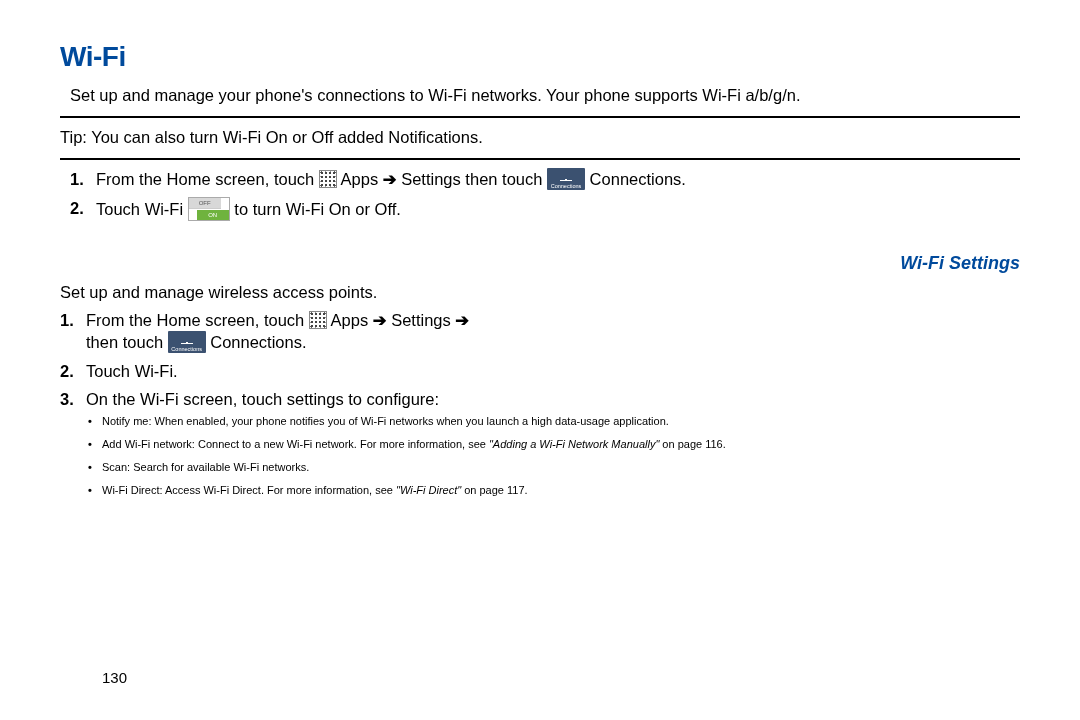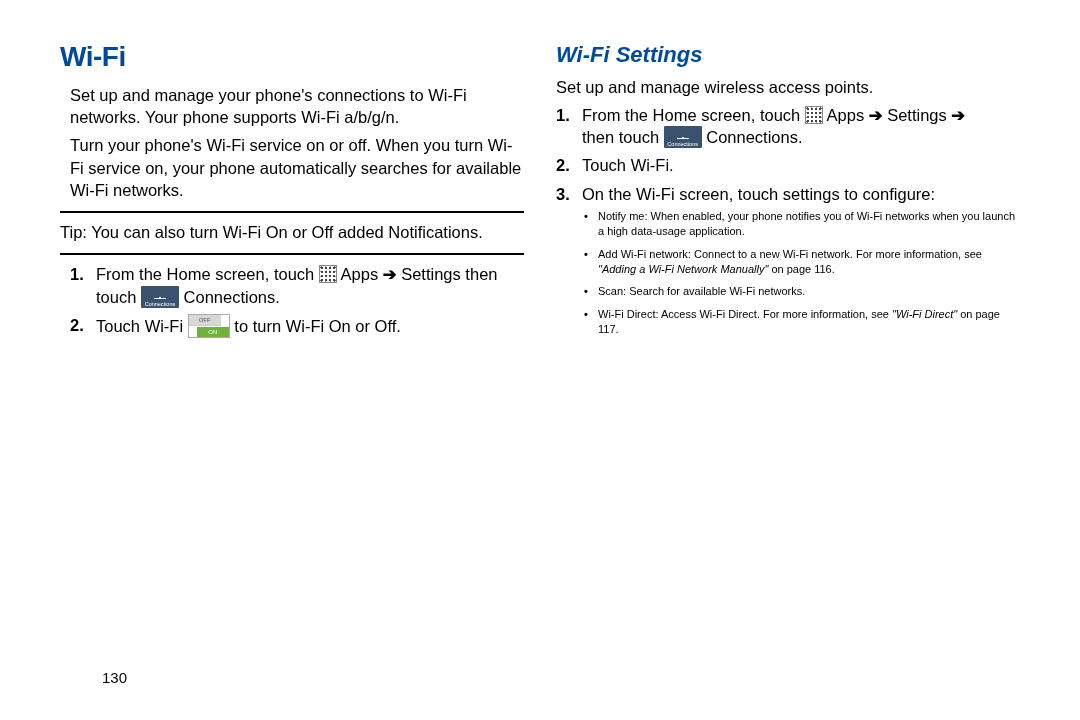--- a/index.html
+++ b/index.html
@@ -8,42 +8,44 @@
     font-family: Arial, Helvetica, sans-serif;
     background: #fff;
     color: #000;
     width: 1080px;
     height: 720px;
     overflow: hidden;
   }
   .page {
     display: flex;
     padding: 38px 60px 0 60px;
-    gap: 32px;
+    gap: 22px;
+    flex-direction: column;
   }
   .col {
     flex: 1;
     font-size: 16.5px;
     line-height: 1.35;
   }
   .h1 {
     color: #004a9c;
     font-family: "Arial Black", Arial, sans-serif;
     font-weight: 900;
     font-size: 28px;
     margin: 0 0 8px 0;
     letter-spacing: -0.5px;
   }
   .h2 {
     color: #004a9c;
     font-family: "Arial Black", Arial, sans-serif;
     font-weight: 900;
     font-style: italic;
-    font-size: 22px;
+    font-size: 18px;
     margin: 14px 0 6px 0;
+    text-align: right;
   }
   .para {
     margin: 0 0 6px 0;
     padding-left: 10px;
   }
   .para-noindent {
     margin: 0 0 6px 0;
   }
   hr.tiprule {
     border: none;
@@ -181,21 +183,20 @@
 </style>
 </head>
 <body>
 
 <div class="page">
 
   <div class="col">
     <div class="h1">Wi-Fi</div>
     <p class="para">Set up and manage your phone's connections to Wi-Fi networks. Your phone supports Wi-Fi a/b/g/n.</p>
 
-    <p class="para">Turn your phone's Wi-Fi service on or off. When you turn Wi-Fi service on, your phone automatically searches for available Wi-Fi networks.</p>
 
     <hr class="tiprule">
     <p class="tip">
       <span class="b">Tip:</span><span> You can also turn Wi-Fi On or Off added Notifications.</span>
     </p>
     <hr class="tiprule">
 
     <ol class="steps">
       <li>
         <span class="num">1.</span>

